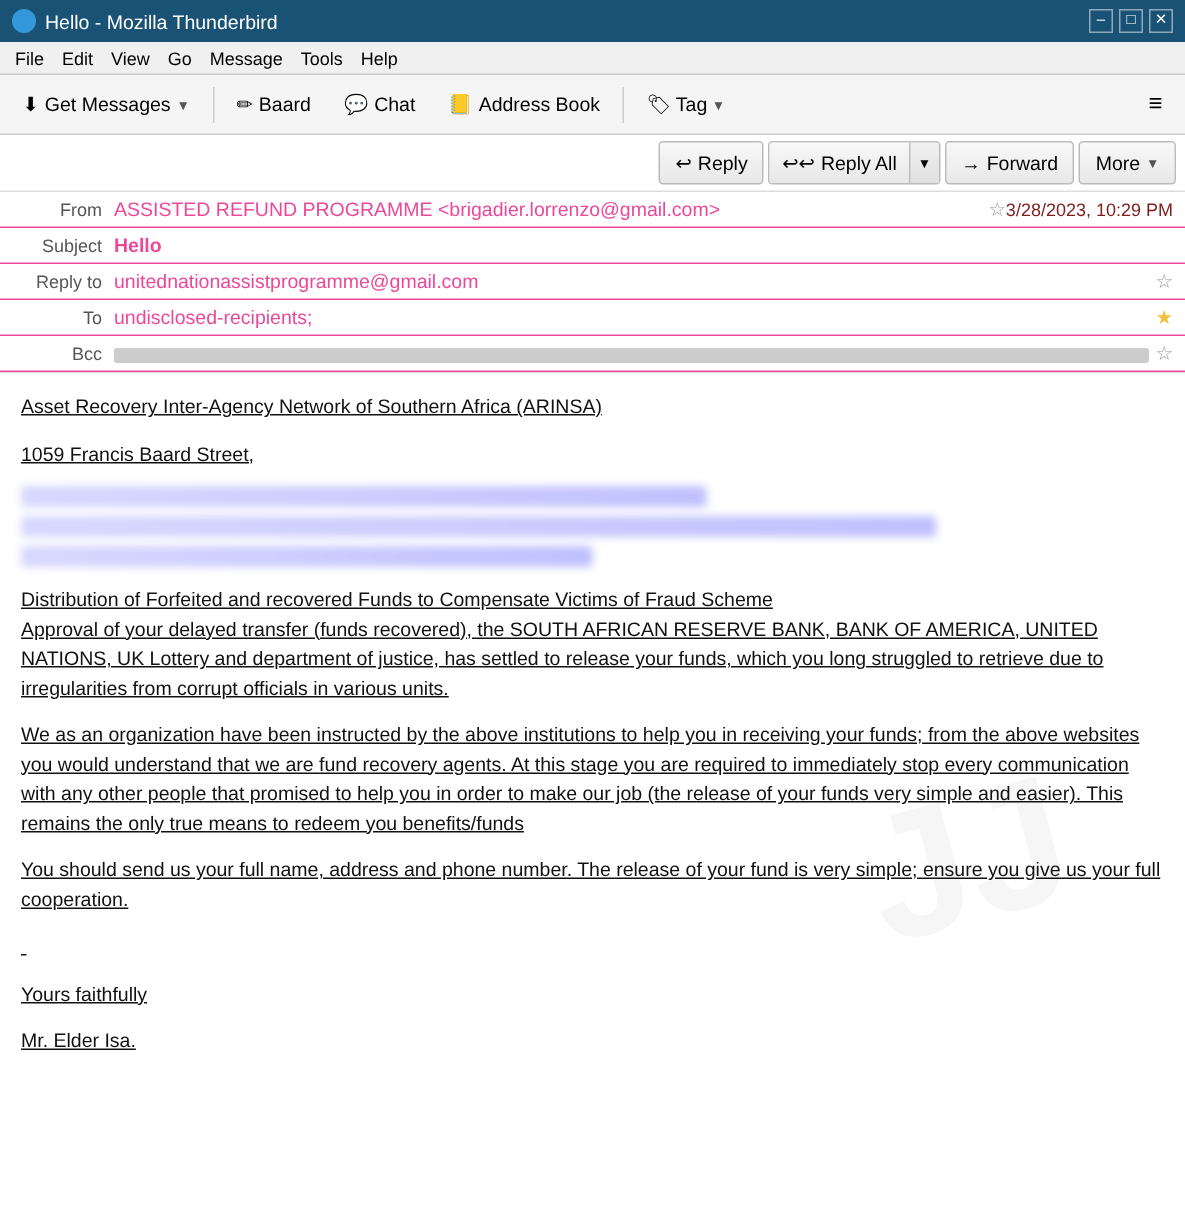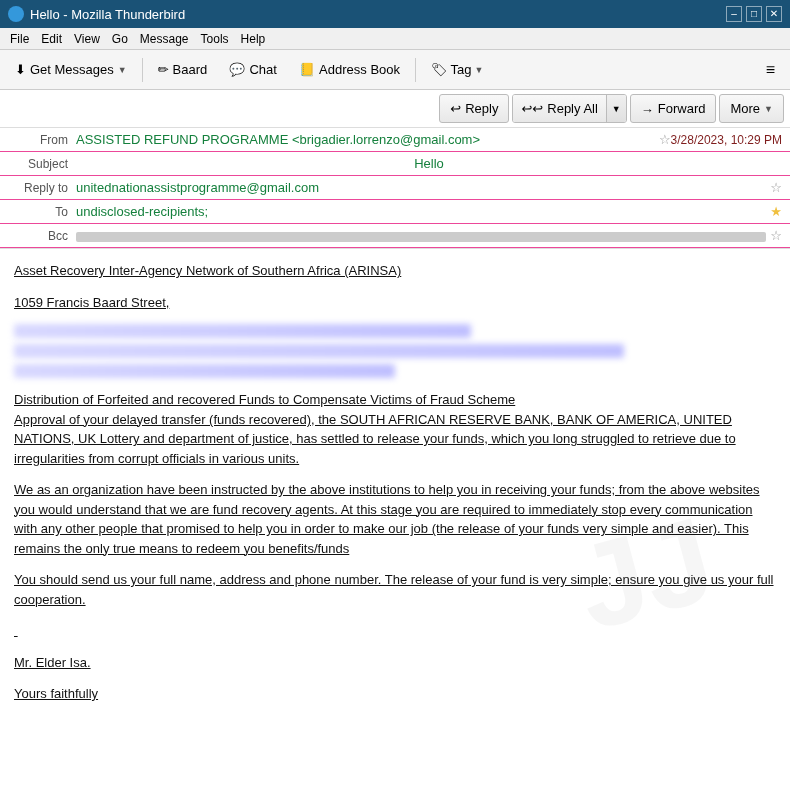--- a/index.html
+++ b/index.html
@@ -180,24 +180,24 @@
     }
     .header-label {
       color: #555;
       width: 60px;
       flex-shrink: 0;
       text-align: right;
       margin-right: 8px;
       font-size: 12px;
     }
     .header-value {
-      color: #15803d;
+      color: #ec4899;
       flex: 1;
     }
-    .header-value.bold { font-weight: normal; text-align: center; }
+    .header-value.bold { font-weight: bold; }
     .header-date {
       color: #7f1d1d;
       font-size: 12px;
       margin-left: auto;
     }
     .star-icon { color: #999; cursor: pointer; margin-left: 4px; }
     .star-icon.filled { color: #f0c040; }
 
     
     .email-body {
@@ -358,16 +358,16 @@
     </div>
 
     <p>Distribution of Forfeited and recovered Funds to Compensate Victims of Fraud Scheme<br>
     Approval of your delayed transfer (funds recovered), the SOUTH AFRICAN RESERVE BANK, BANK OF AMERICA, UNITED NATIONS, UK Lottery  and department of justice, has settled to release your funds, which you long struggled to retrieve due to irregularities from corrupt officials in various units.</p>
 
     <p>We as an organization have been instructed by the above institutions to help you in receiving your funds; from the above websites you would understand that we are fund recovery agents. At this stage you are required to immediately stop every communication with any other people that promised to help you in order to make our job (the release of your funds very simple and easier). This remains the only true means to redeem you benefits/funds</p>
 
     <p>You should send us your full name, address and phone number. The release of your fund is very simple; ensure you give us your full cooperation.</p>
 
     <p>&nbsp;</p>
+    <p>Yours faithfully</p>
     <p>Mr. Elder Isa.</p>
-    <p>Yours faithfully</p>
   </div>
 </div>
 
 </body></html>

